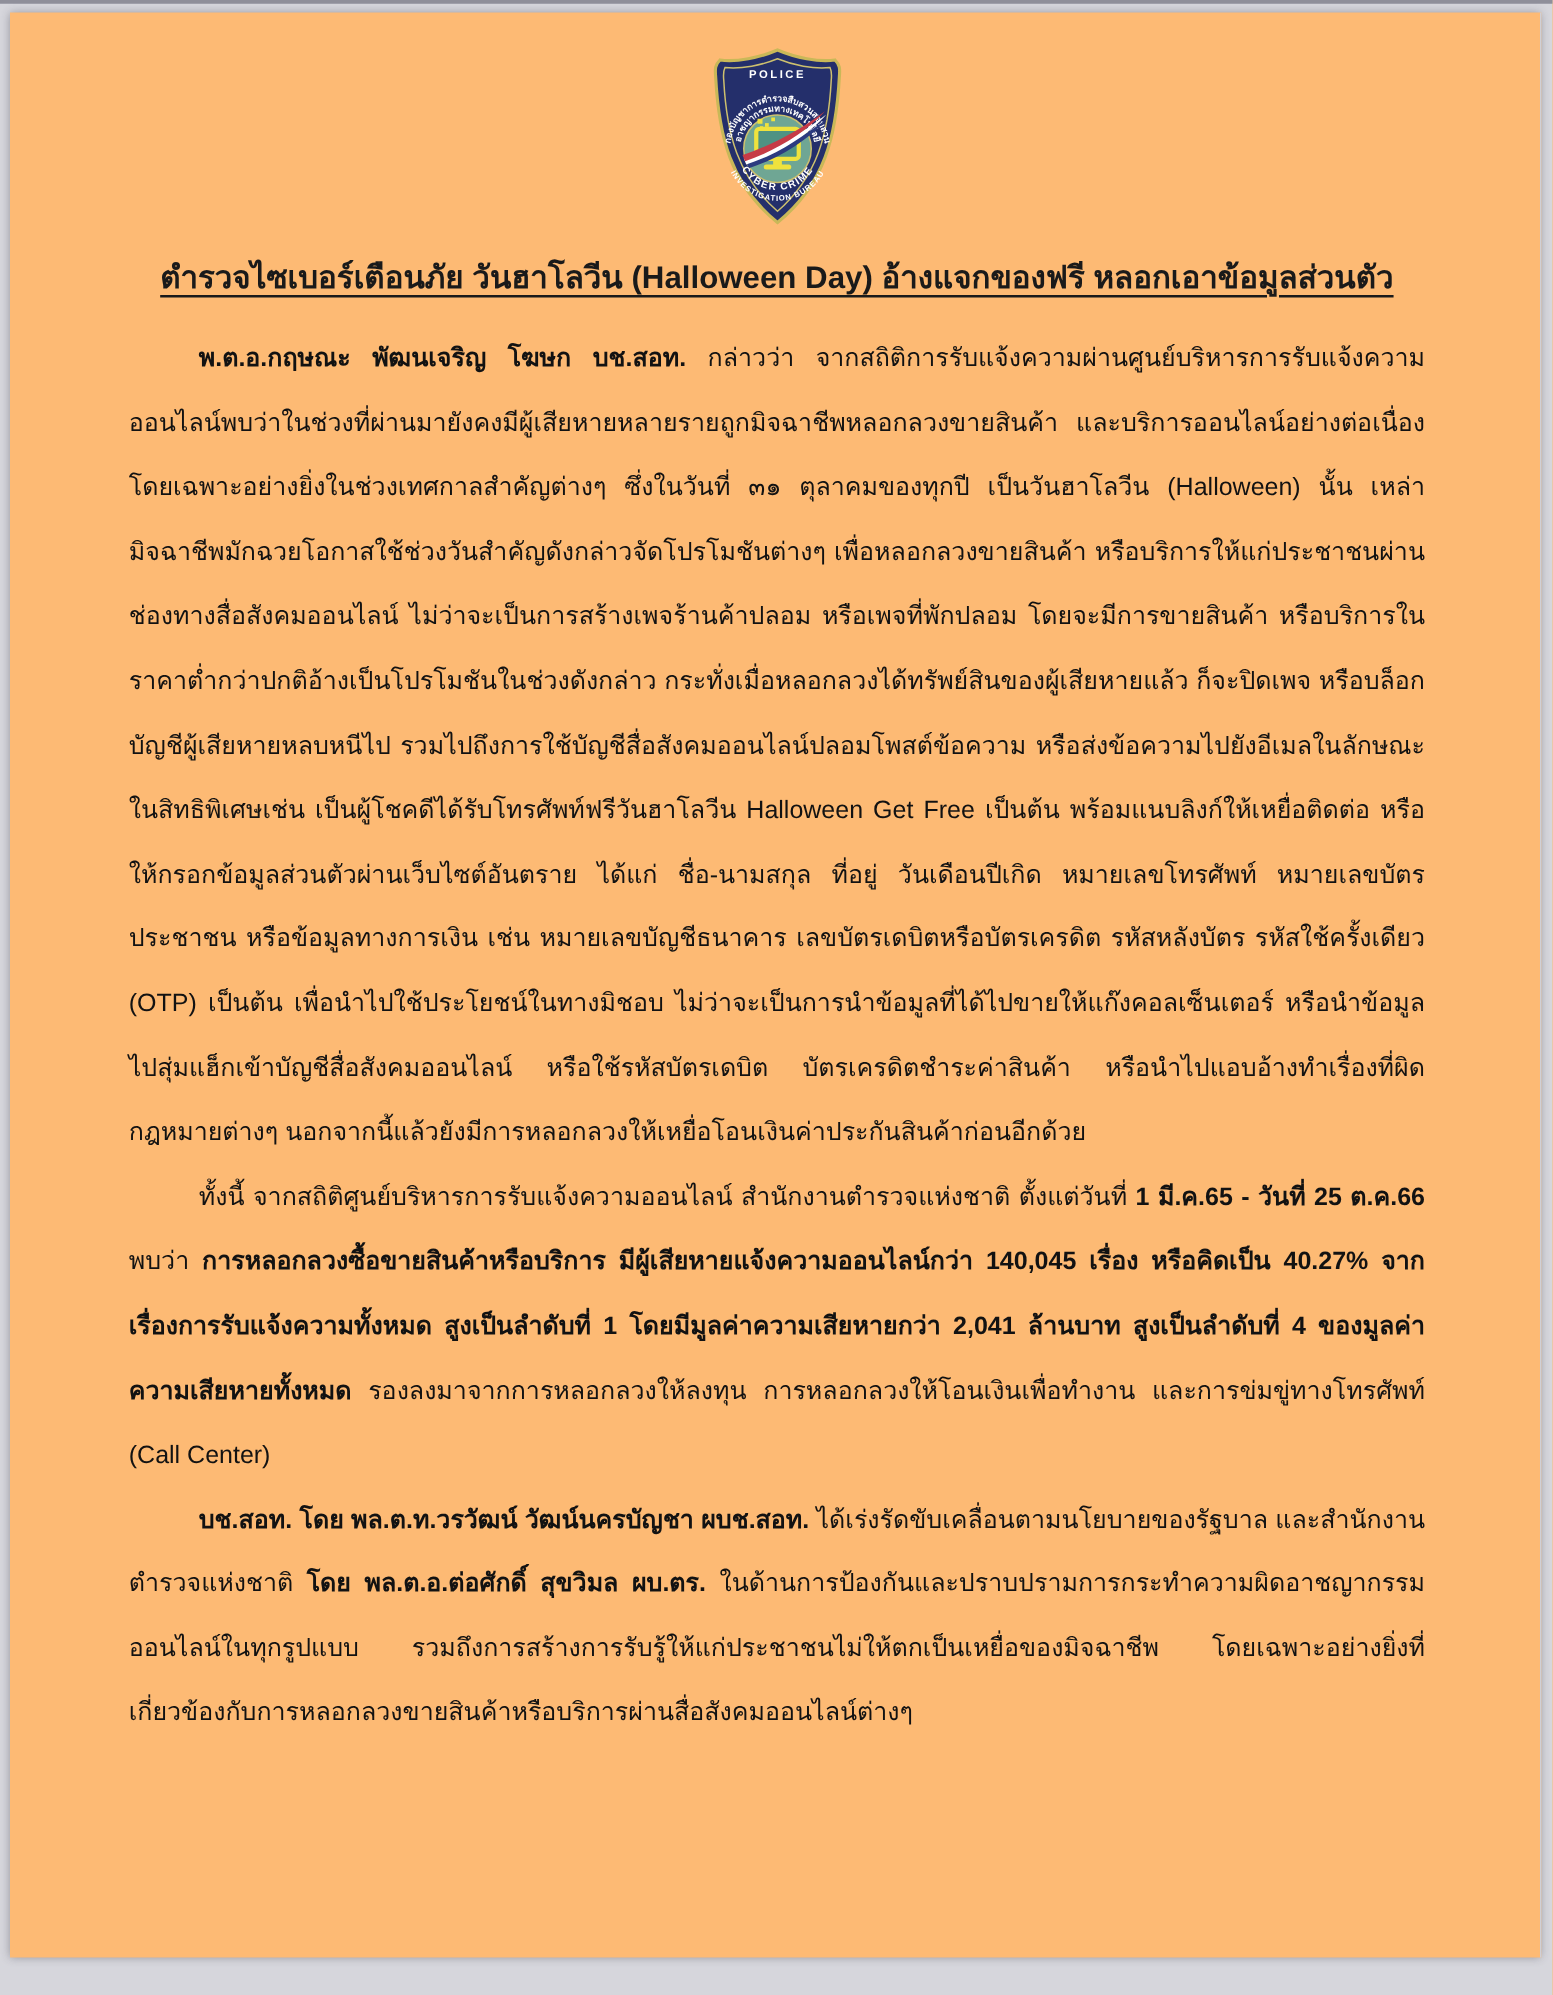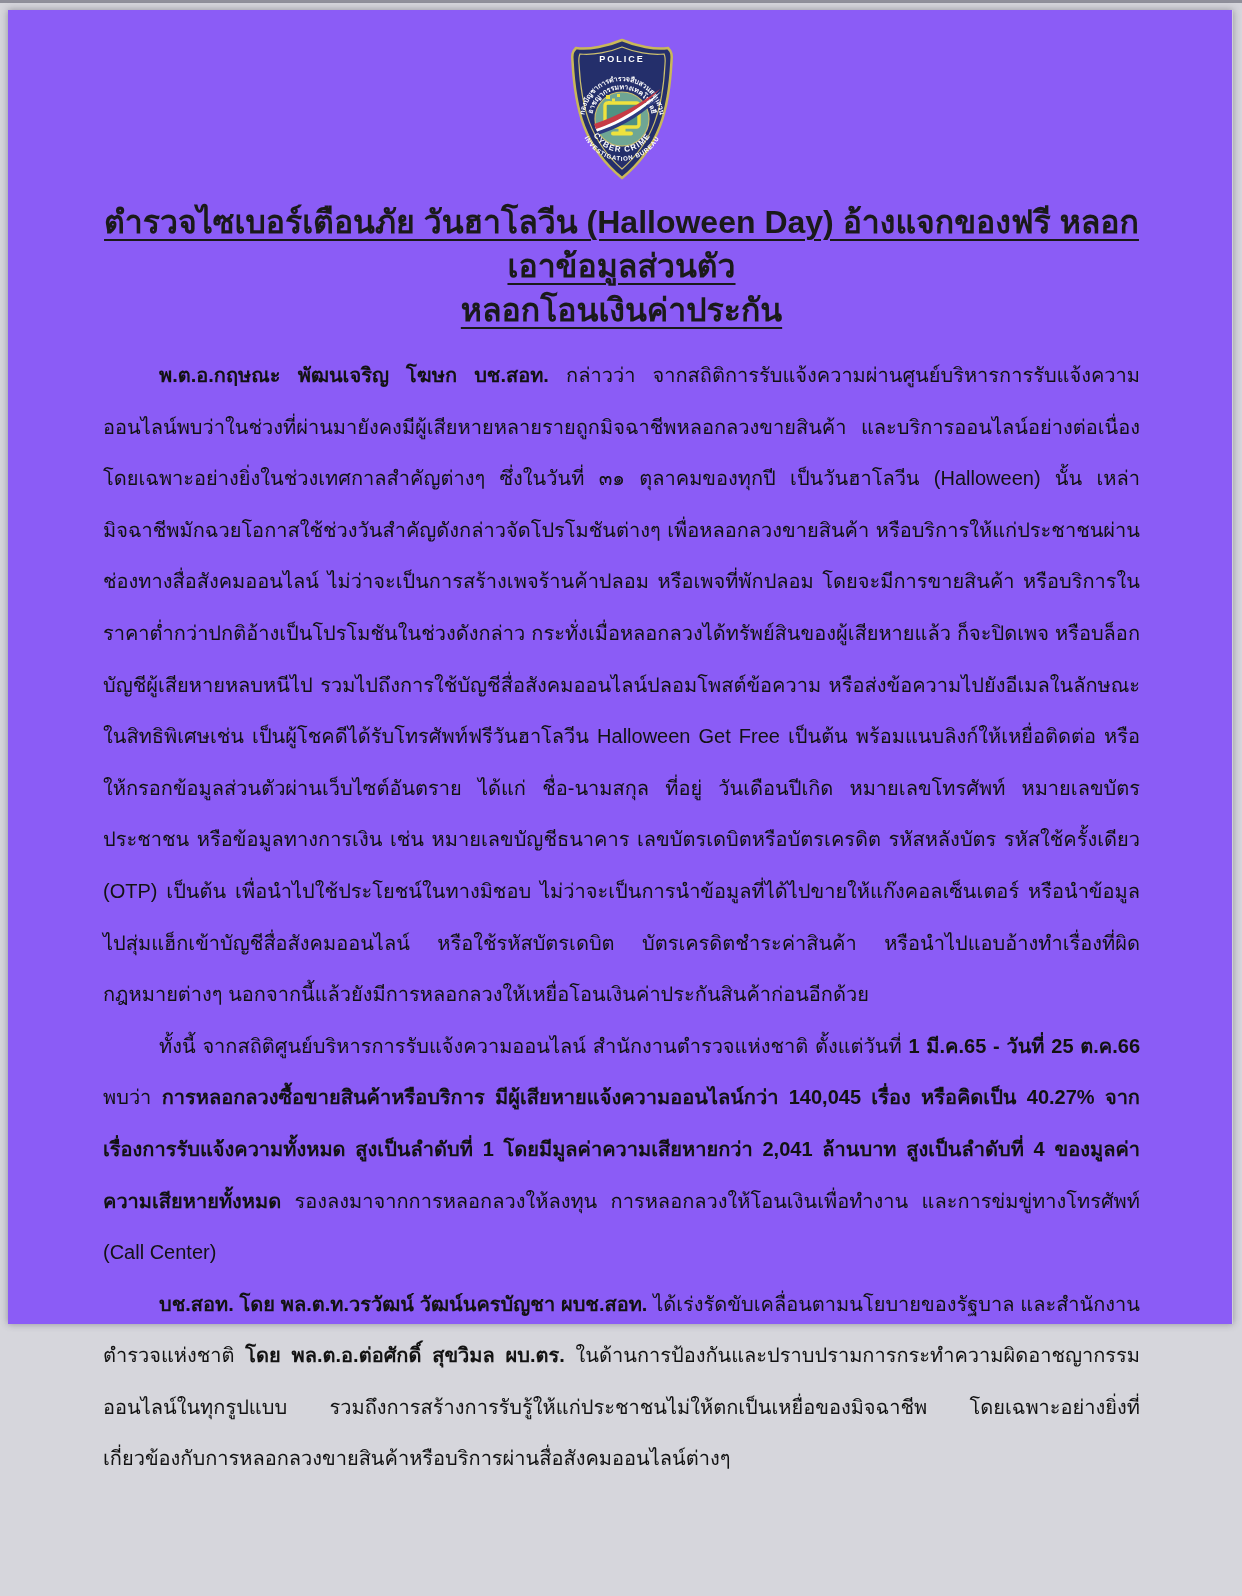--- a/index.html
+++ b/index.html
@@ -3,30 +3,30 @@
 <meta charset="utf-8">
 <style>
   html,body{margin:0;padding:0;}
   body{
     width:1242px;height:1596px;overflow:hidden;
     background:#d6d6dc;
     font-family:"Liberation Sans", sans-serif;
   }
   .top-band{position:absolute;left:0;top:0;width:1242px;height:3px;background:#8f8f9a;}
   .page{
-    position:absolute;left:8px;top:10px;width:1224px;height:1314px;
-    background:#8b5cf6;
+    position:absolute;left:8px;top:10px;width:1224px;height:1556px;
+    background:#fdba74;
     box-shadow:0 0 7px rgba(60,60,70,.45);
     border-right:1px solid #d0d0d6;
   }
   .content{padding:18px 92px 30px 95px;color:#121212;}
   .logo-wrap{display:flex;justify-content:center;padding-top:6px;}
   .title{
     margin:16px 0 18px 0;
-    font-size:32px;font-weight:bold;text-align:center;line-height:44px;
+    font-size:25px;font-weight:bold;text-align:center;line-height:44px;
     color:#1a1a1a;
   }
   .tline{
     display:block;
     text-decoration:underline;
     text-underline-offset:6px;
     text-decoration-thickness:2px;
   }
   .doc-body p{
     margin:0;
@@ -88,21 +88,20 @@
           <textPath href="#ccArc" startOffset="50%" text-anchor="middle">CYBER CRIME</textPath>
         </text>
         <text font-size="6.2" font-weight="bold" letter-spacing="0.8" fill="#ffffff" font-family="Liberation Sans, sans-serif">
           <textPath href="#ibArc" startOffset="50%" text-anchor="middle">INVESTIGATION BUREAU</textPath>
         </text>
       </svg>
     </div>
 
     <h1 class="title">
       <span class="tline">ตำรวจไซเบอร์เตือนภัย วันฮาโลวีน (Halloween Day) อ้างแจกของฟรี หลอกเอาข้อมูลส่วนตัว</span>
-      <span class="tline">หลอกโอนเงินค่าประกัน</span>
     </h1>
 
     <div class="doc-body">
       <p><span class="b">พ.ต.อ.กฤษณะ พัฒนเจริญ โฆษก บช.สอท. </span><span>กล่าวว่า จากสถิติการรับแจ้งความผ่านศูนย์บริหารการรับแจ้งความออนไลน์พบว่าในช่วงที่ผ่านมายังคงมีผู้เสียหายหลายรายถูกมิจฉาชีพหลอกลวงขายสินค้า และบริการออนไลน์อย่างต่อเนื่อง โดยเฉพาะอย่างยิ่งในช่วงเทศกาลสำคัญต่างๆ ซึ่งในวันที่ ๓๑ ตุลาคมของทุกปี เป็นวันฮาโลวีน (Halloween) นั้น เหล่ามิจฉาชีพมักฉวยโอกาสใช้ช่วงวันสำคัญดังกล่าวจัดโปรโมชันต่างๆ เพื่อหลอกลวงขายสินค้า หรือบริการให้แก่ประชาชนผ่านช่องทางสื่อสังคมออนไลน์ ไม่ว่าจะเป็นการสร้างเพจร้านค้าปลอม หรือเพจที่พักปลอม โดยจะมีการขายสินค้า หรือบริการในราคาต่ำกว่าปกติอ้างเป็นโปรโมชันในช่วงดังกล่าว กระทั่งเมื่อหลอกลวงได้ทรัพย์สินของผู้เสียหายแล้ว ก็จะปิดเพจ หรือบล็อกบัญชีผู้เสียหายหลบหนีไป รวมไปถึงการใช้บัญชีสื่อสังคมออนไลน์ปลอมโพสต์ข้อความ หรือส่งข้อความไปยังอีเมลในลักษณะในสิทธิพิเศษเช่น เป็นผู้โชคดีได้รับโทรศัพท์ฟรีวันฮาโลวีน Halloween Get Free เป็นต้น พร้อมแนบลิงก์ให้เหยื่อติดต่อ หรือให้กรอกข้อมูลส่วนตัวผ่านเว็บไซต์อันตราย ได้แก่ ชื่อ-นามสกุล ที่อยู่ วันเดือนปีเกิด หมายเลขโทรศัพท์ หมายเลขบัตรประชาชน หรือข้อมูลทางการเงิน เช่น หมายเลขบัญชีธนาคาร เลขบัตรเดบิตหรือบัตรเครดิต รหัสหลังบัตร รหัสใช้ครั้งเดียว (OTP) เป็นต้น เพื่อนำไปใช้ประโยชน์ในทางมิชอบ ไม่ว่าจะเป็นการนำข้อมูลที่ได้ไปขายให้แก๊งคอลเซ็นเตอร์ หรือนำข้อมูลไปสุ่มแฮ็กเข้าบัญชีสื่อสังคมออนไลน์ หรือใช้รหัสบัตรเดบิต บัตรเครดิตชำระค่าสินค้า หรือนำไปแอบอ้างทำเรื่องที่ผิดกฎหมายต่างๆ นอกจากนี้แล้วยังมีการหลอกลวงให้เหยื่อโอนเงินค่าประกันสินค้าก่อนอีกด้วย</span></p>
 
       <p><span>ทั้งนี้ จากสถิติศูนย์บริหารการรับแจ้งความออนไลน์ สำนักงานตำรวจแห่งชาติ ตั้งแต่วันที่ </span><span class="b">1 มี.ค.65 - วันที่ 25 ต.ค.66 </span><span>พบว่า </span><span class="b">การหลอกลวงซื้อขายสินค้าหรือบริการ มีผู้เสียหายแจ้งความออนไลน์กว่า 140,045 เรื่อง หรือคิดเป็น 40.27% จากเรื่องการรับแจ้งความทั้งหมด สูงเป็นลำดับที่ 1 โดยมีมูลค่าความเสียหายกว่า 2,041 ล้านบาท สูงเป็นลำดับที่ 4 ของมูลค่าความเสียหายทั้งหมด </span><span>รองลงมาจากการหลอกลวงให้ลงทุน การหลอกลวงให้โอนเงินเพื่อทำงาน และการข่มขู่ทางโทรศัพท์ (Call Center)</span></p>
 
       <p><span class="b">บช.สอท. โดย พล.ต.ท.วรวัฒน์ วัฒน์นครบัญชา ผบช.สอท. </span><span>ได้เร่งรัดขับเคลื่อนตามนโยบายของรัฐบาล และสำนักงานตำรวจแห่งชาติ </span><span class="b">โดย พล.ต.อ.ต่อศักดิ์ สุขวิมล ผบ.ตร. </span><span>ในด้านการป้องกันและปราบปรามการกระทำความผิดอาชญากรรมออนไลน์ในทุกรูปแบบ รวมถึงการสร้างการรับรู้ให้แก่ประชาชนไม่ให้ตกเป็นเหยื่อของมิจฉาชีพ โดยเฉพาะอย่างยิ่งที่เกี่ยวข้องกับการหลอกลวงขายสินค้าหรือบริการผ่านสื่อสังคมออนไลน์ต่างๆ</span></p>
 
       <p></p>

